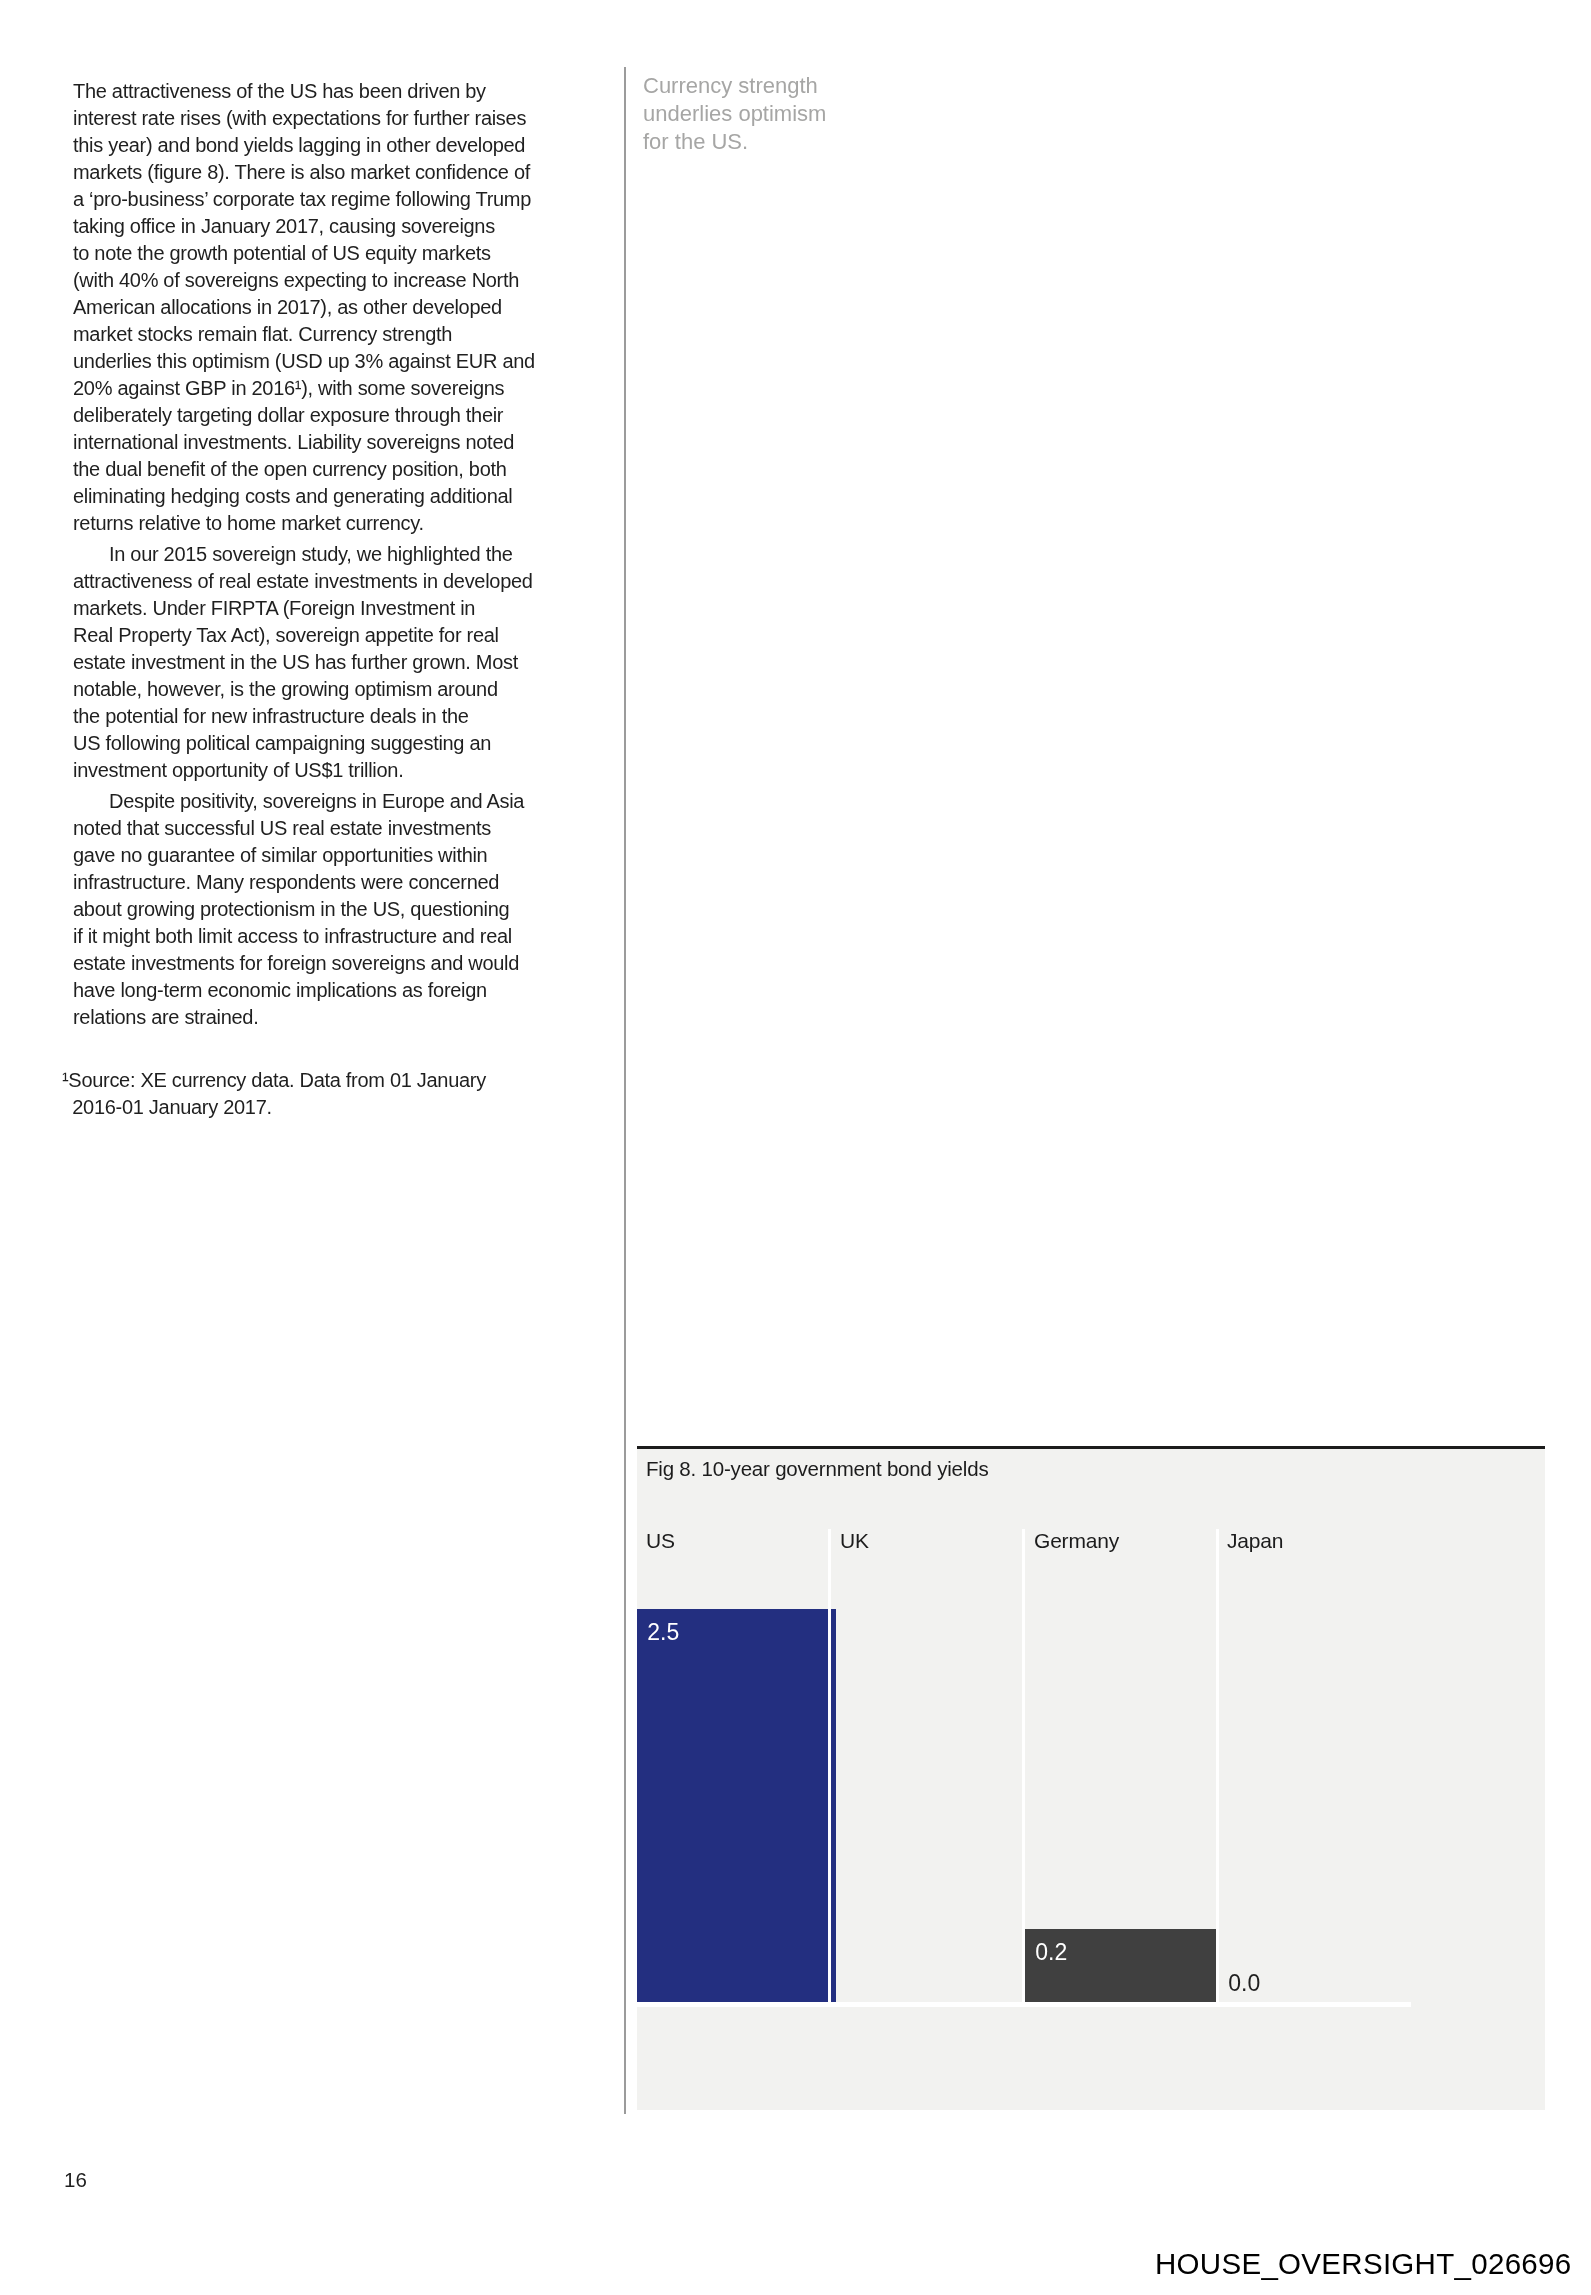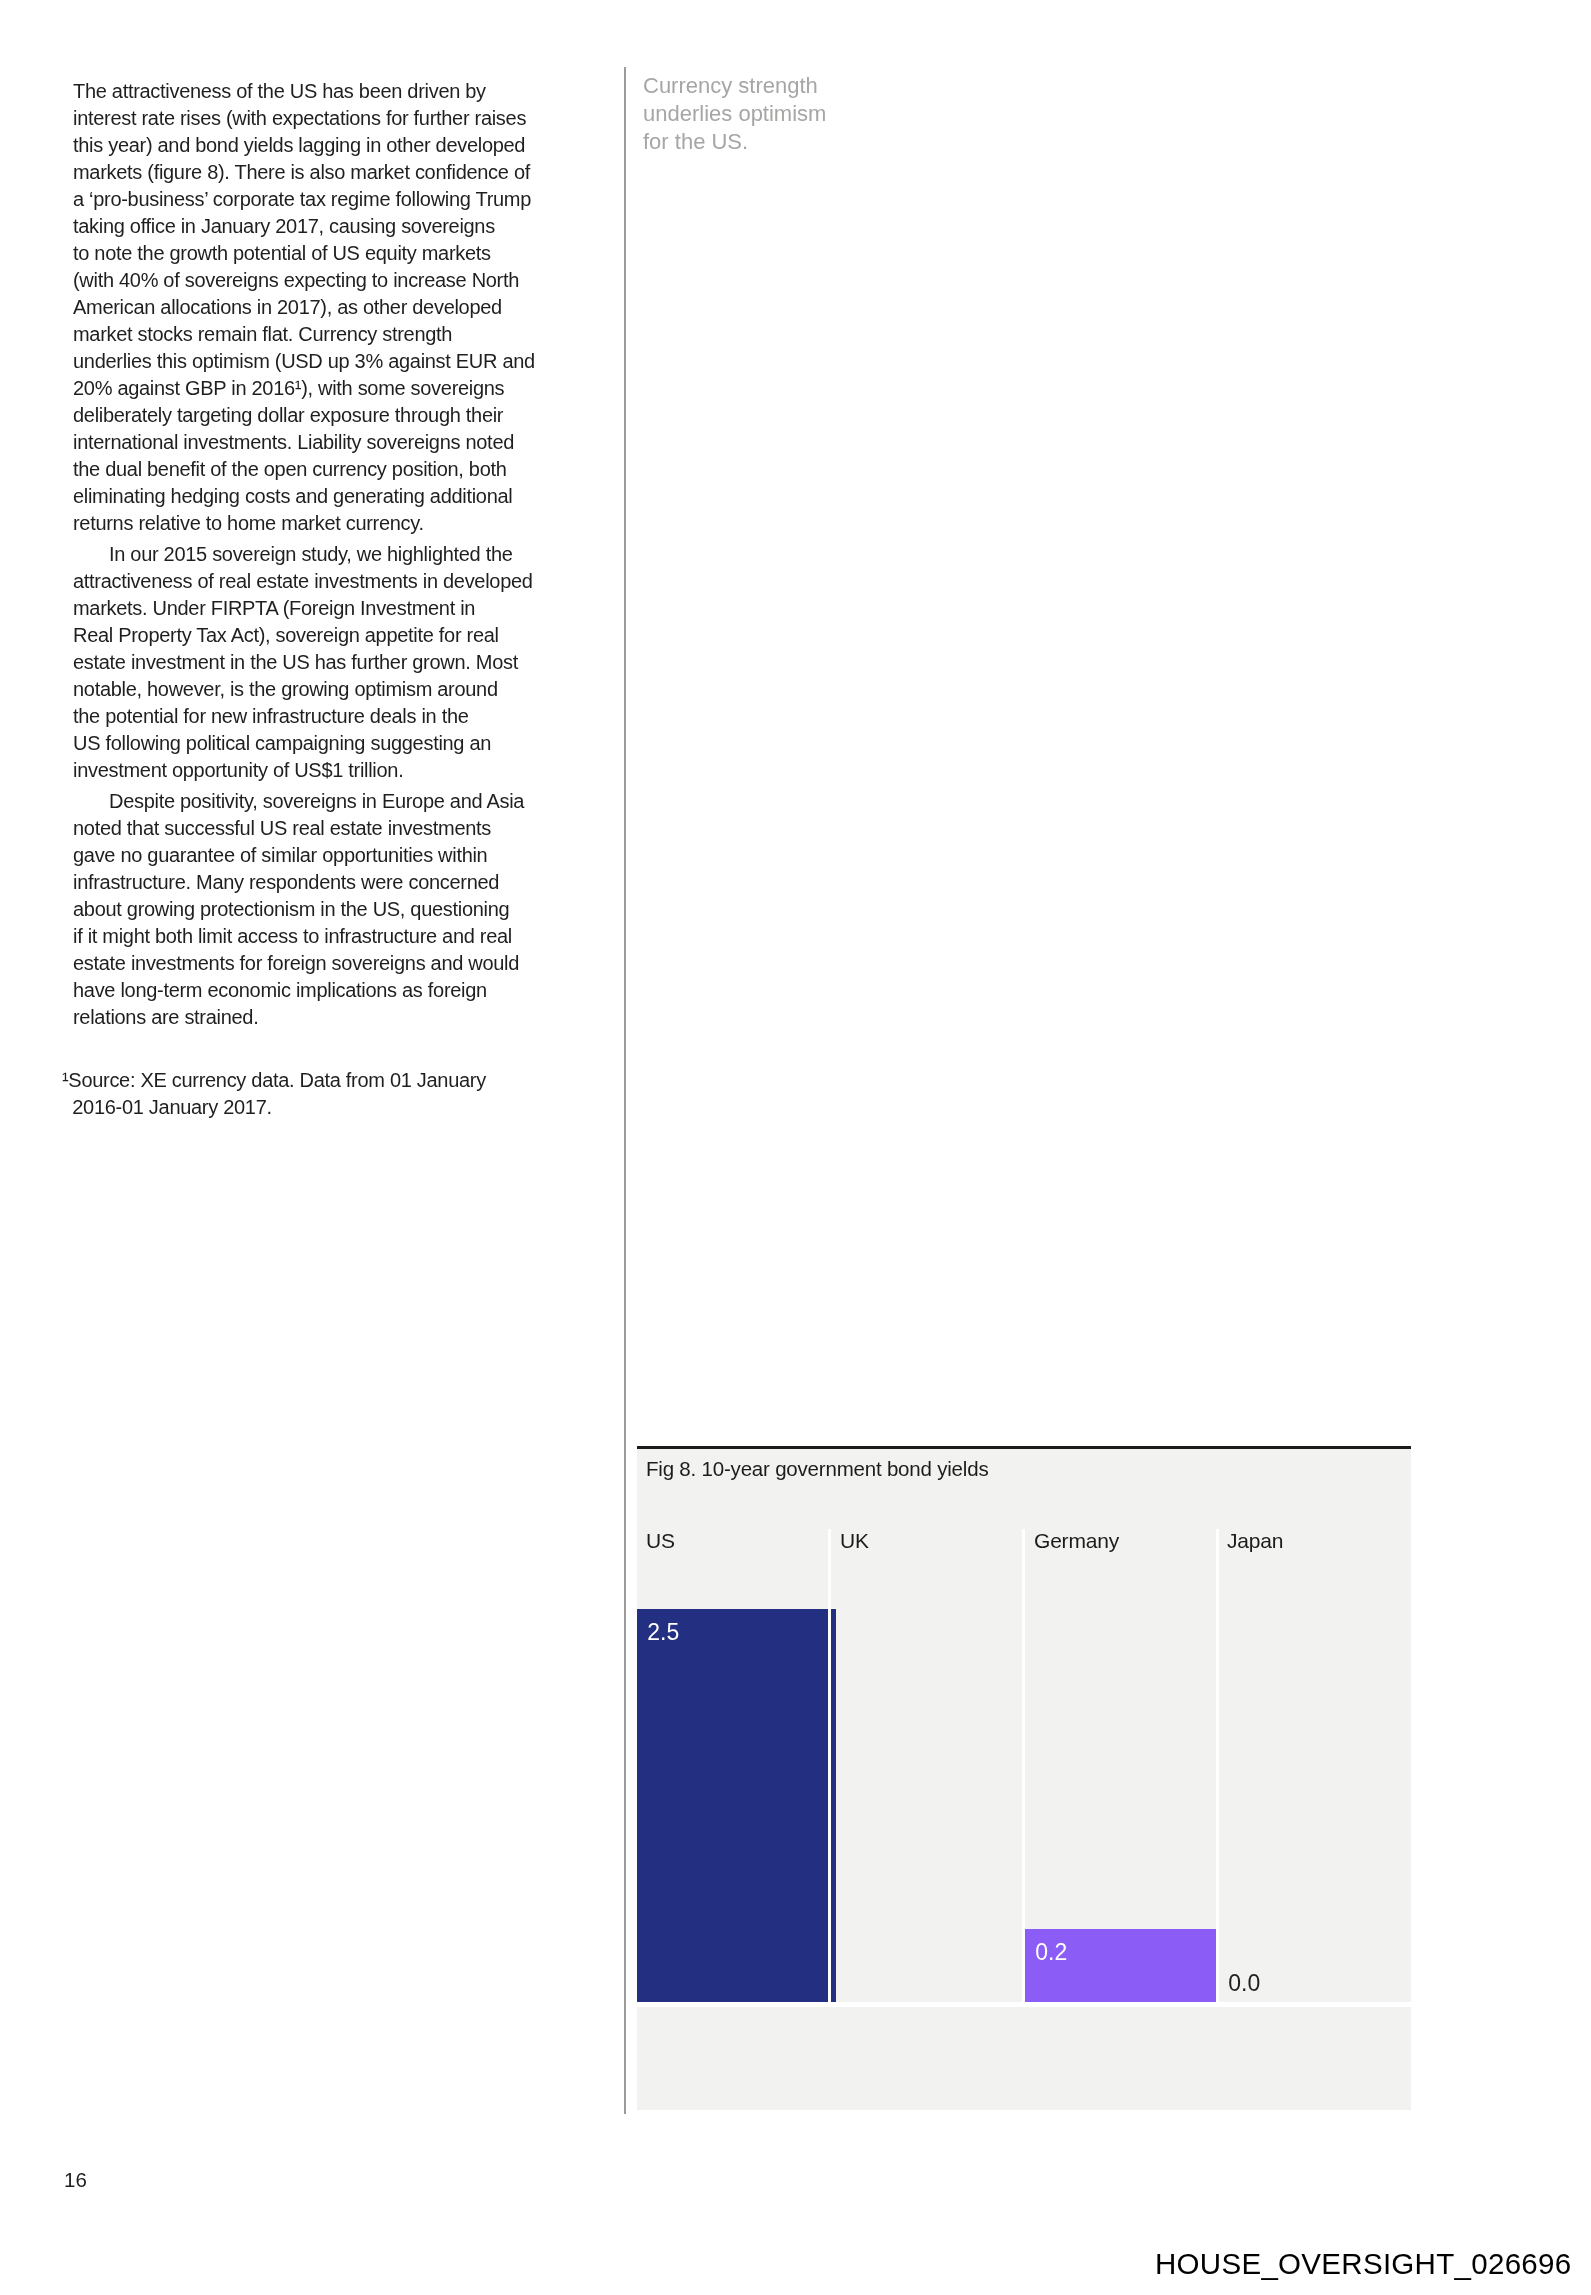--- a/index.html
+++ b/index.html
@@ -71,21 +71,21 @@
     line-height: 28px;
     color: #a6a6a5;
     white-space: pre-line;
   }
 
   
   .figure {
     position: absolute;
     left: 637px;
     top: 1446px;
-    width: 774px;
+    width: 908px;
     height: 664px;
     background: #f2f2f0;
     border-top: 3.2px solid #1c1c1c;
     box-sizing: border-box;
   }
   .fig-title {
     position: absolute;
     left: 9px;
     top: 7.7px;
     font-size: 20.5px;
@@ -235,21 +235,21 @@
         <div class="chart-bar" style="height: 393px; background: rgb(35, 47, 128); padding-left: 8px;">
           <div class="bar-value-label">2.5</div>
         </div>
       </div>
       <div class="chart-column" style="left: 194px;">
         <div class="chart-cat-label">UK</div>
       </div>
       <div class="col-separator" style="left: 191px;"></div>
       <div class="chart-column" style="left: 388px;">
         <div class="chart-cat-label">Germany</div>
-        <div class="chart-bar" style="height: 73px; background: #8b5cf6; text-decoration: underline;">
+        <div class="chart-bar" style="height: 73px; background: #404040; text-decoration: underline;">
           <div class="bar-value-label">0.2</div>
         </div>
       </div>
       <div class="col-separator" style="left: 385px;"></div>
       <div class="chart-column" style="left: 581px;">
         <div class="chart-cat-label">Japan</div>
         <div class="zero-value-label">0.0</div>
       </div>
       <div class="col-separator" style="left: 579px;"></div>
     </div>

